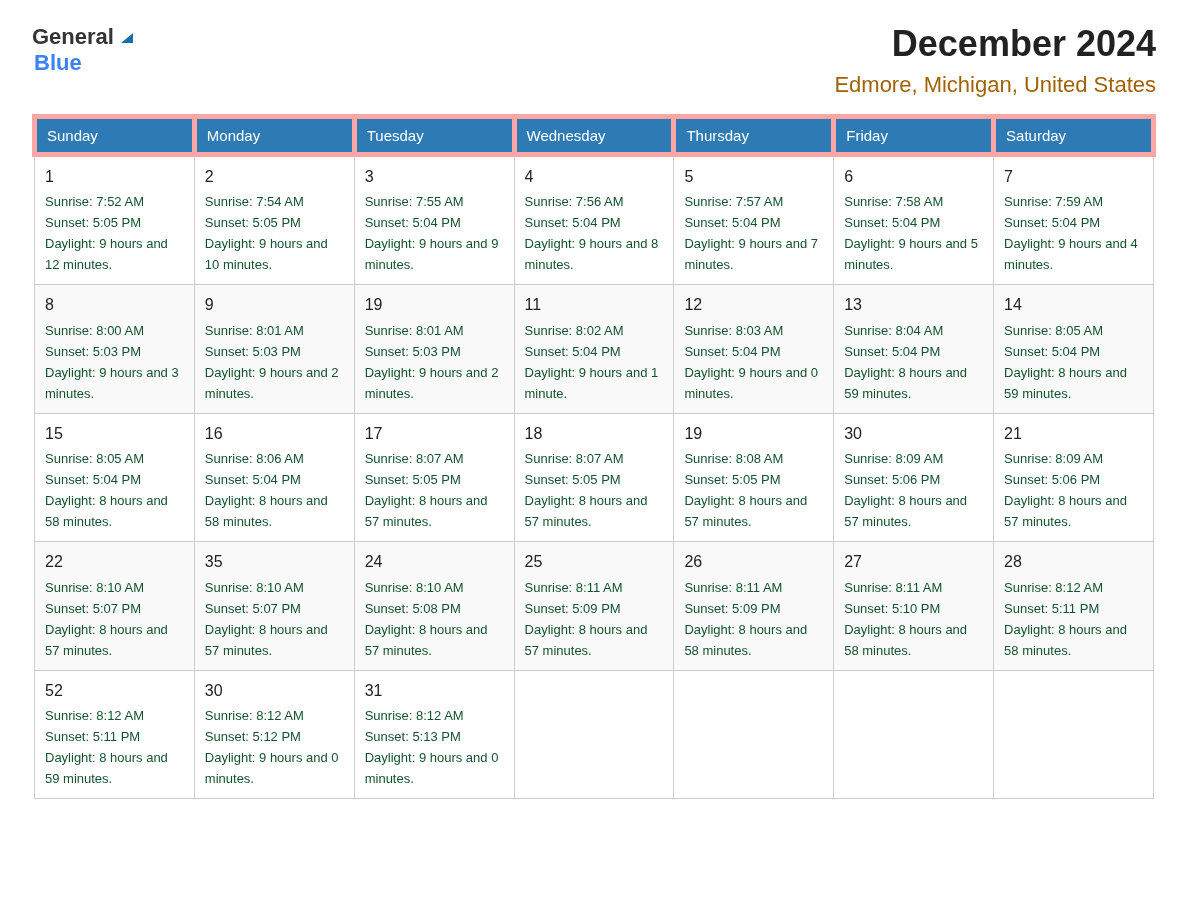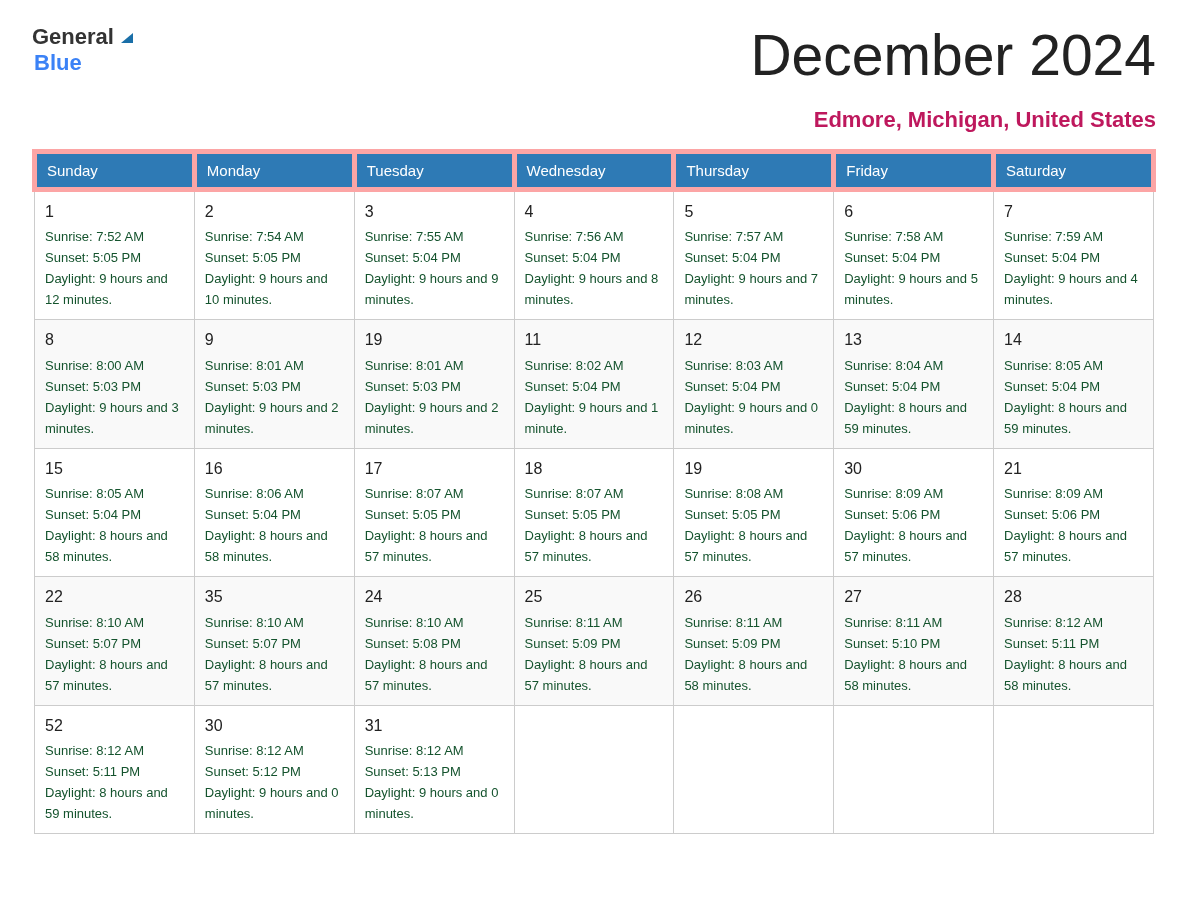--- a/index.html
+++ b/index.html
@@ -13,30 +13,29 @@
     .header-top {
       display: flex;
       justify-content: space-between;
       align-items: flex-start;
       margin-bottom: 8px;
     }
     .title-block {
       text-align: right;
     }
     .month-title {
-      font-size: 57px;
-      font-weight: normal;
+      font-size: 36px;
+      font-weight: bold;
       color: #222;
       line-height: 1.1;
     }
     .location-title {
       font-size: 22px;
-      color: #be185d;
-      margin-top: 20px;
-      font-weight: bold;
+      color: #a16207;
+      margin-top: 8px;
     }
     .calendar-table {
       width: 100%;
       border-collapse: collapse;
       margin-top: 16px;
       font-size: 13.5px;
     }
     .calendar-table th {
       background-color: #2e7ab5;
       color: #fff;

